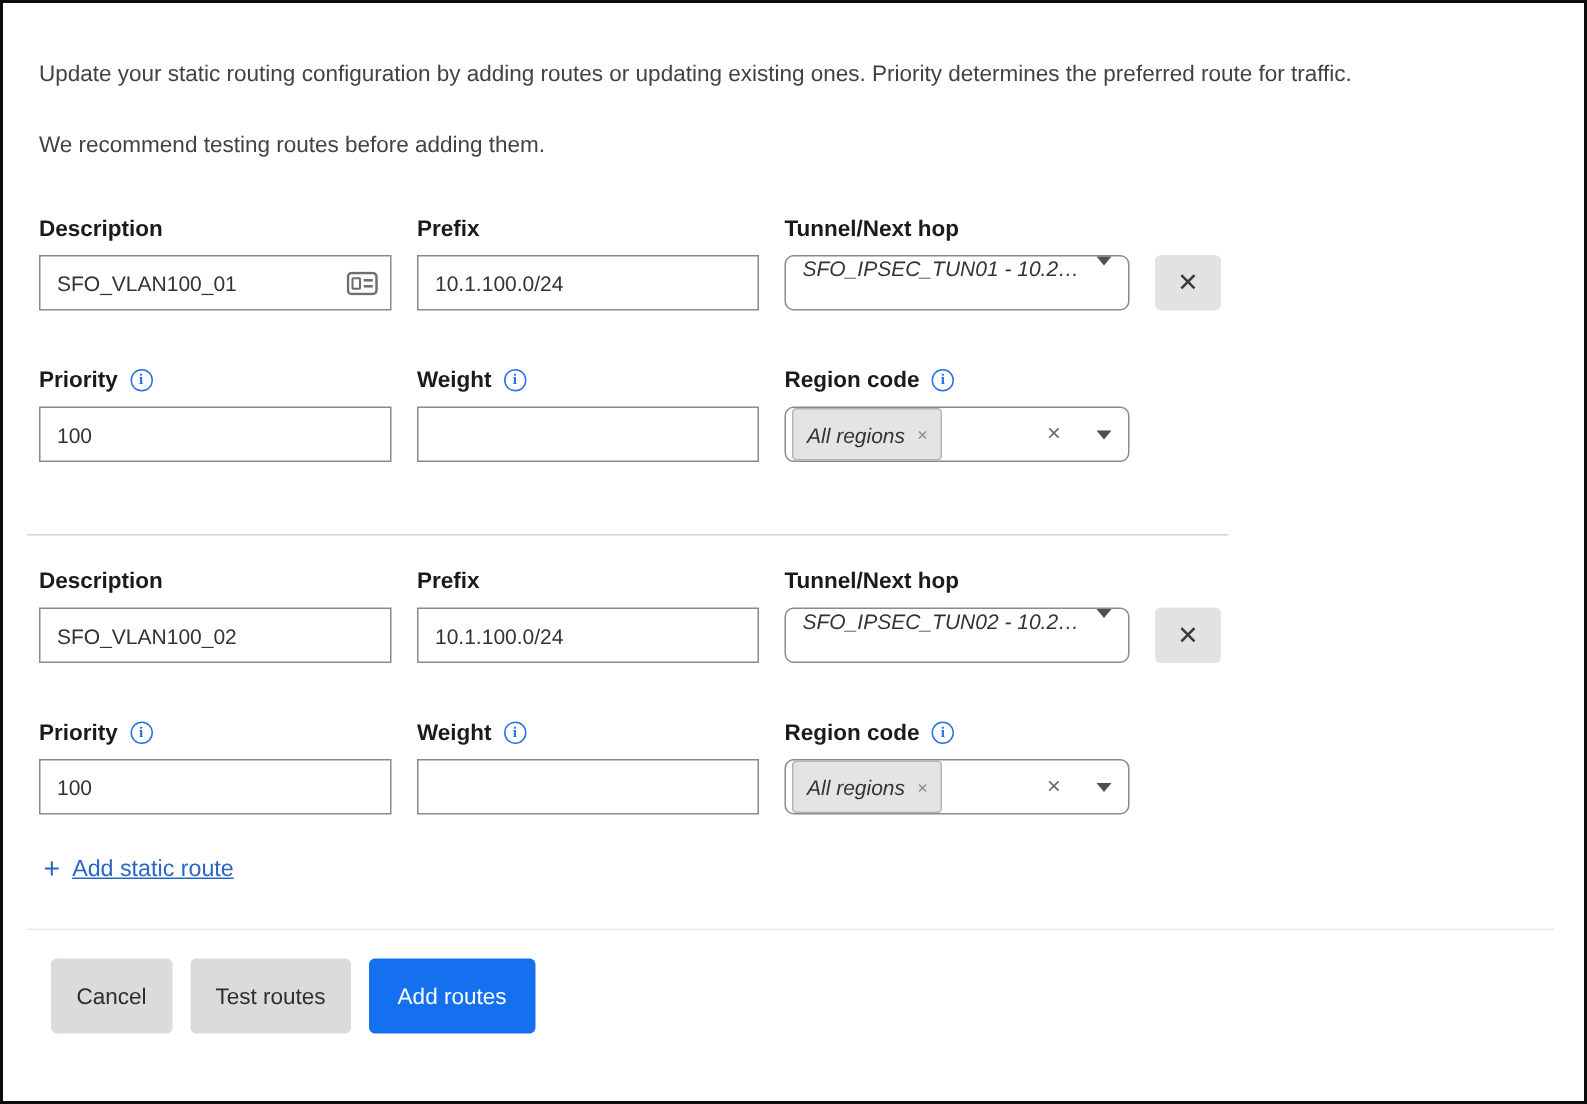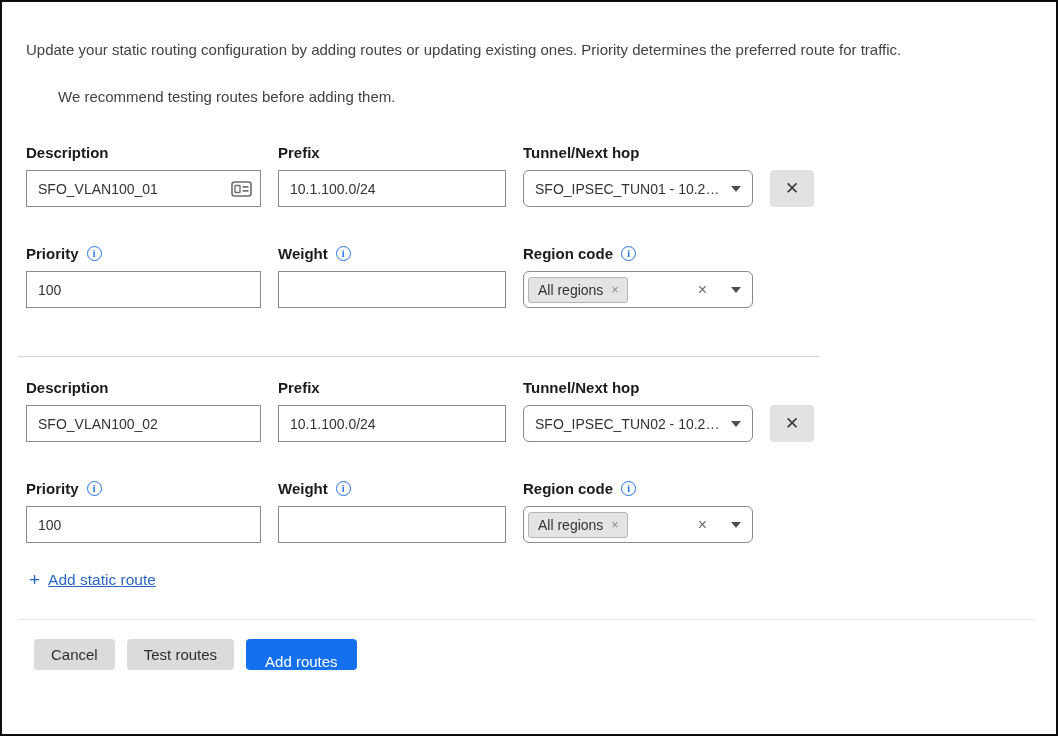--- a/index.html
+++ b/index.html
@@ -20,21 +20,21 @@
     font-weight: 700;
     color: #1a1a1a;
     margin: 8px 0 0 0;
     letter-spacing: 0.2px;
   }
   .intro {
     font-size: 15px;
     color: #424242;
     margin: 25px 0 0 0;
   }
-  .intro.note { margin-top: 30px; margin-left: 32px; }
+  .intro.note { margin-top: 30px; }
 
   .route-grid {
     display: grid;
     grid-template-columns: 235px 228px 230px 44px;
     column-gap: 17px;
     margin-top: 39px;
     align-items: end;
   }
   .route-grid.second-row { margin-top: 38px; }
   .route-grid.section2 { margin-top: 22px; }
@@ -68,26 +68,26 @@
     transform: translateY(-50%);
     line-height: 0;
   }
 
   .select {
     height: 37px;
     border: 1px solid #8a8a8a;
     border-radius: 6px;
     background: #fff;
     display: flex;
-    align-items: center;
     justify-content: space-between;
     padding: 0 11px;
     font-size: 14px;
     color: #333;
     cursor: pointer;
+    font-style: italic;
   }
   .select .sel-text {
     white-space: nowrap;
     overflow: hidden;
     text-overflow: ellipsis;
   }
   .caret {
     width: 0; height: 0;
     border-left: 5px solid transparent;
     border-right: 5px solid transparent;
@@ -180,21 +180,21 @@
     line-height: 1;
   }
   .add-link-row .link-text { text-decoration: underline; }
 
   .footer-buttons {
     margin: 19px 0 0 8px;
     display: flex;
     align-items: center;
   }
   .btn {
-    height: 31px;
+    height: 50px;
     border: none;
     border-radius: 4px;
     font-size: 15px;
     padding: 0 17px;
     font-family: inherit;
     cursor: pointer;
   }
   .btn.gray { background: #dbdbdb; color: #2e2e2e; }
   .btn.gray + .btn { margin-left: 12px; }
   .btn.primary { background: #1570ef; color: #ffffff; margin-left: 8px; padding: 14px 19px; }

